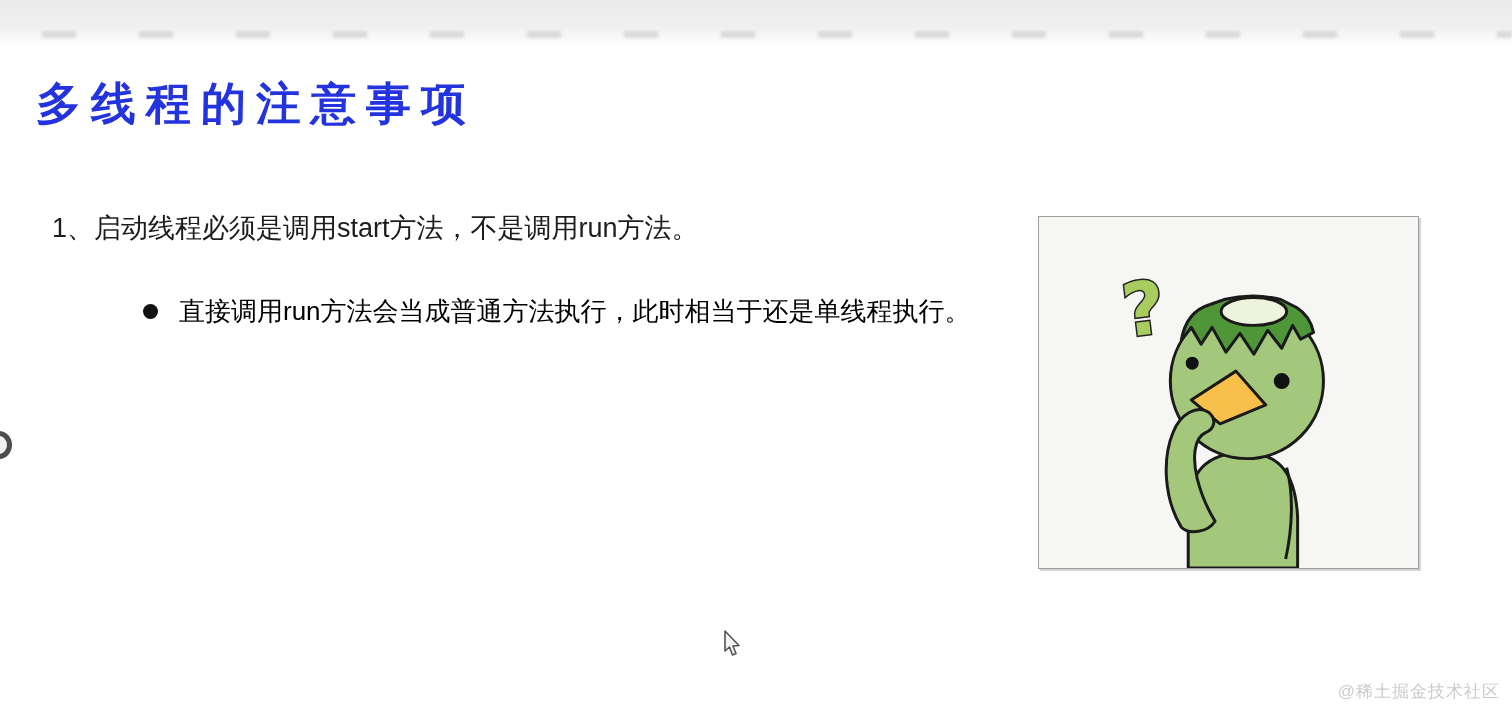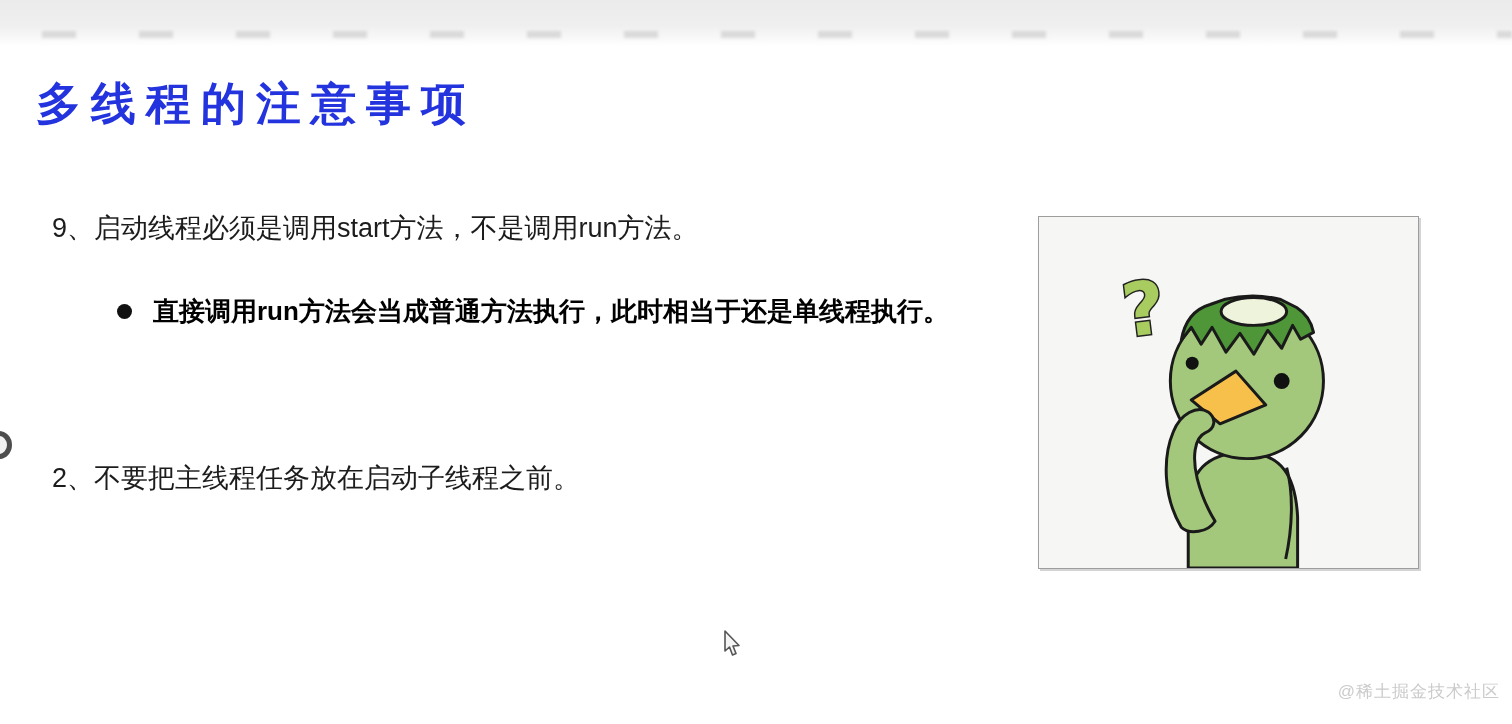--- a/index.html
+++ b/index.html
@@ -41,21 +41,21 @@
     transform: skewX(-1deg);
   }
 
   .line {
     position: absolute;
     display: flex; align-items: center;
     white-space: nowrap;
     color: #1c1c1c;
   }
   .line.numbered { left: 52px; font-size: 27px; font-weight: 500; line-height: 34px; }
-  .line.bullet   { left: 117px; font-size: 26px; font-weight: 700; color: #000; line-height: 34px; justify-content: center; }
+  .line.bullet   { left: 143px; font-size: 26px; font-weight: 400; color: #000; line-height: 34px; justify-content: center; }
   .bullet-dot {
     width: 15px; height: 15px; border-radius: 50%;
     background: #111; margin-right: 21px; flex: 0 0 auto;
   }
 
   .illustration-box {
     position: absolute; left: 1038px; top: 216px; width: 381px; height: 353px;
     background: #f6f6f4;
     border: 1px solid #9d9d9d;
     box-shadow: 2px 2px 0 rgba(160,160,160,0.45);
@@ -78,32 +78,29 @@
 
   <div class="top-band">
     <div class="top-dashes"></div>
   </div>
 
   <div class="edge-notch"></div>
 
   <h1 class="slide-title">多线程的注意事项</h1>
 
   <div class="line numbered" style="top:211px">
-    <span>9、启动线程必须是调用start方法，不是调用run方法。</span>
+    <span>1、启动线程必须是调用start方法，不是调用run方法。</span>
   </div>
 
   <div class="line bullet" style="top:294px">
     <span class="bullet-dot"></span>
     <span>直接调用run方法会当成普通方法执行，此时相当于还是单线程执行。</span>
   </div>
 
 
-  <div class="line numbered" style="top:461px">
-    <span>2、不要把主线程任务放在启动子线程之前。</span>
-  </div>
 
 
   <div class="illustration-box">
     <svg viewBox="0 0 381 353">
 
       <path d="M 150 353 L 150 298 C 150 254 170 238 206 236 C 244 238 258 260 260 302 L 260 353 Z" fill="#a3c87c" stroke="#1a1a1a" stroke-width="3" stroke-linejoin="round"></path>
 
       <path d="M 249 252 C 256 278 255 312 248 344" fill="none" stroke="#1a1a1a" stroke-width="3"></path>
 
       <ellipse cx="209" cy="165" rx="77" ry="78" fill="#a3c87c" stroke="#1a1a1a" stroke-width="3"></ellipse>

